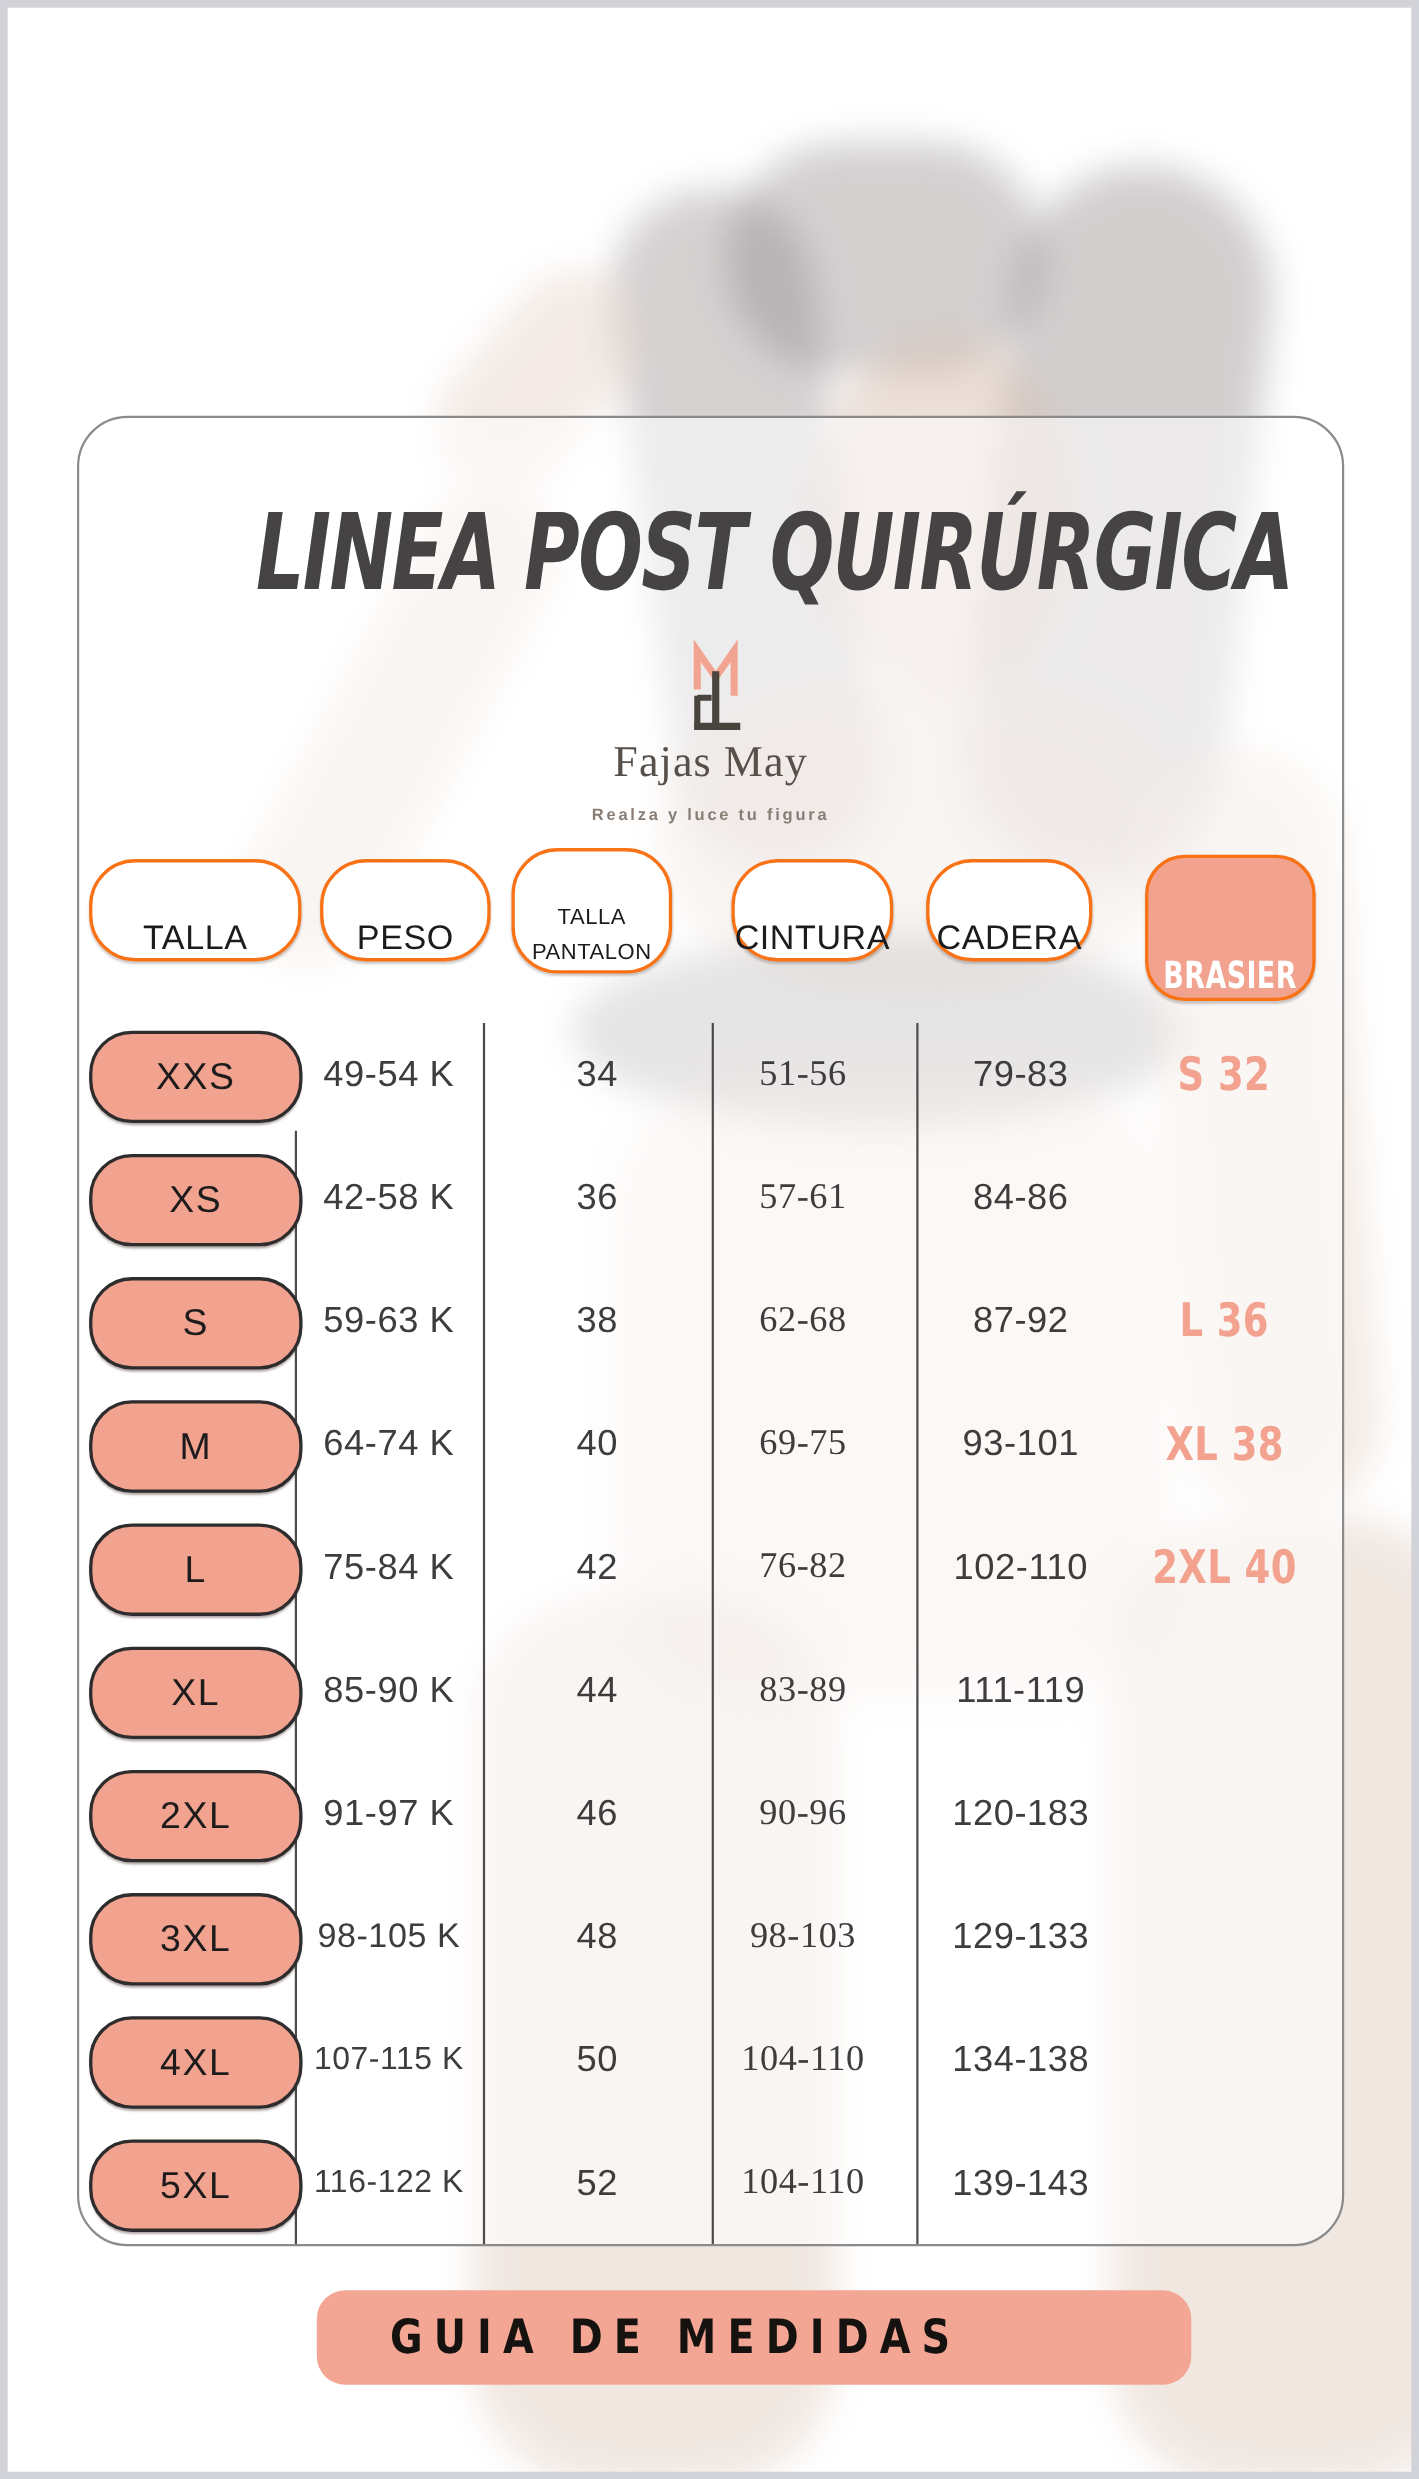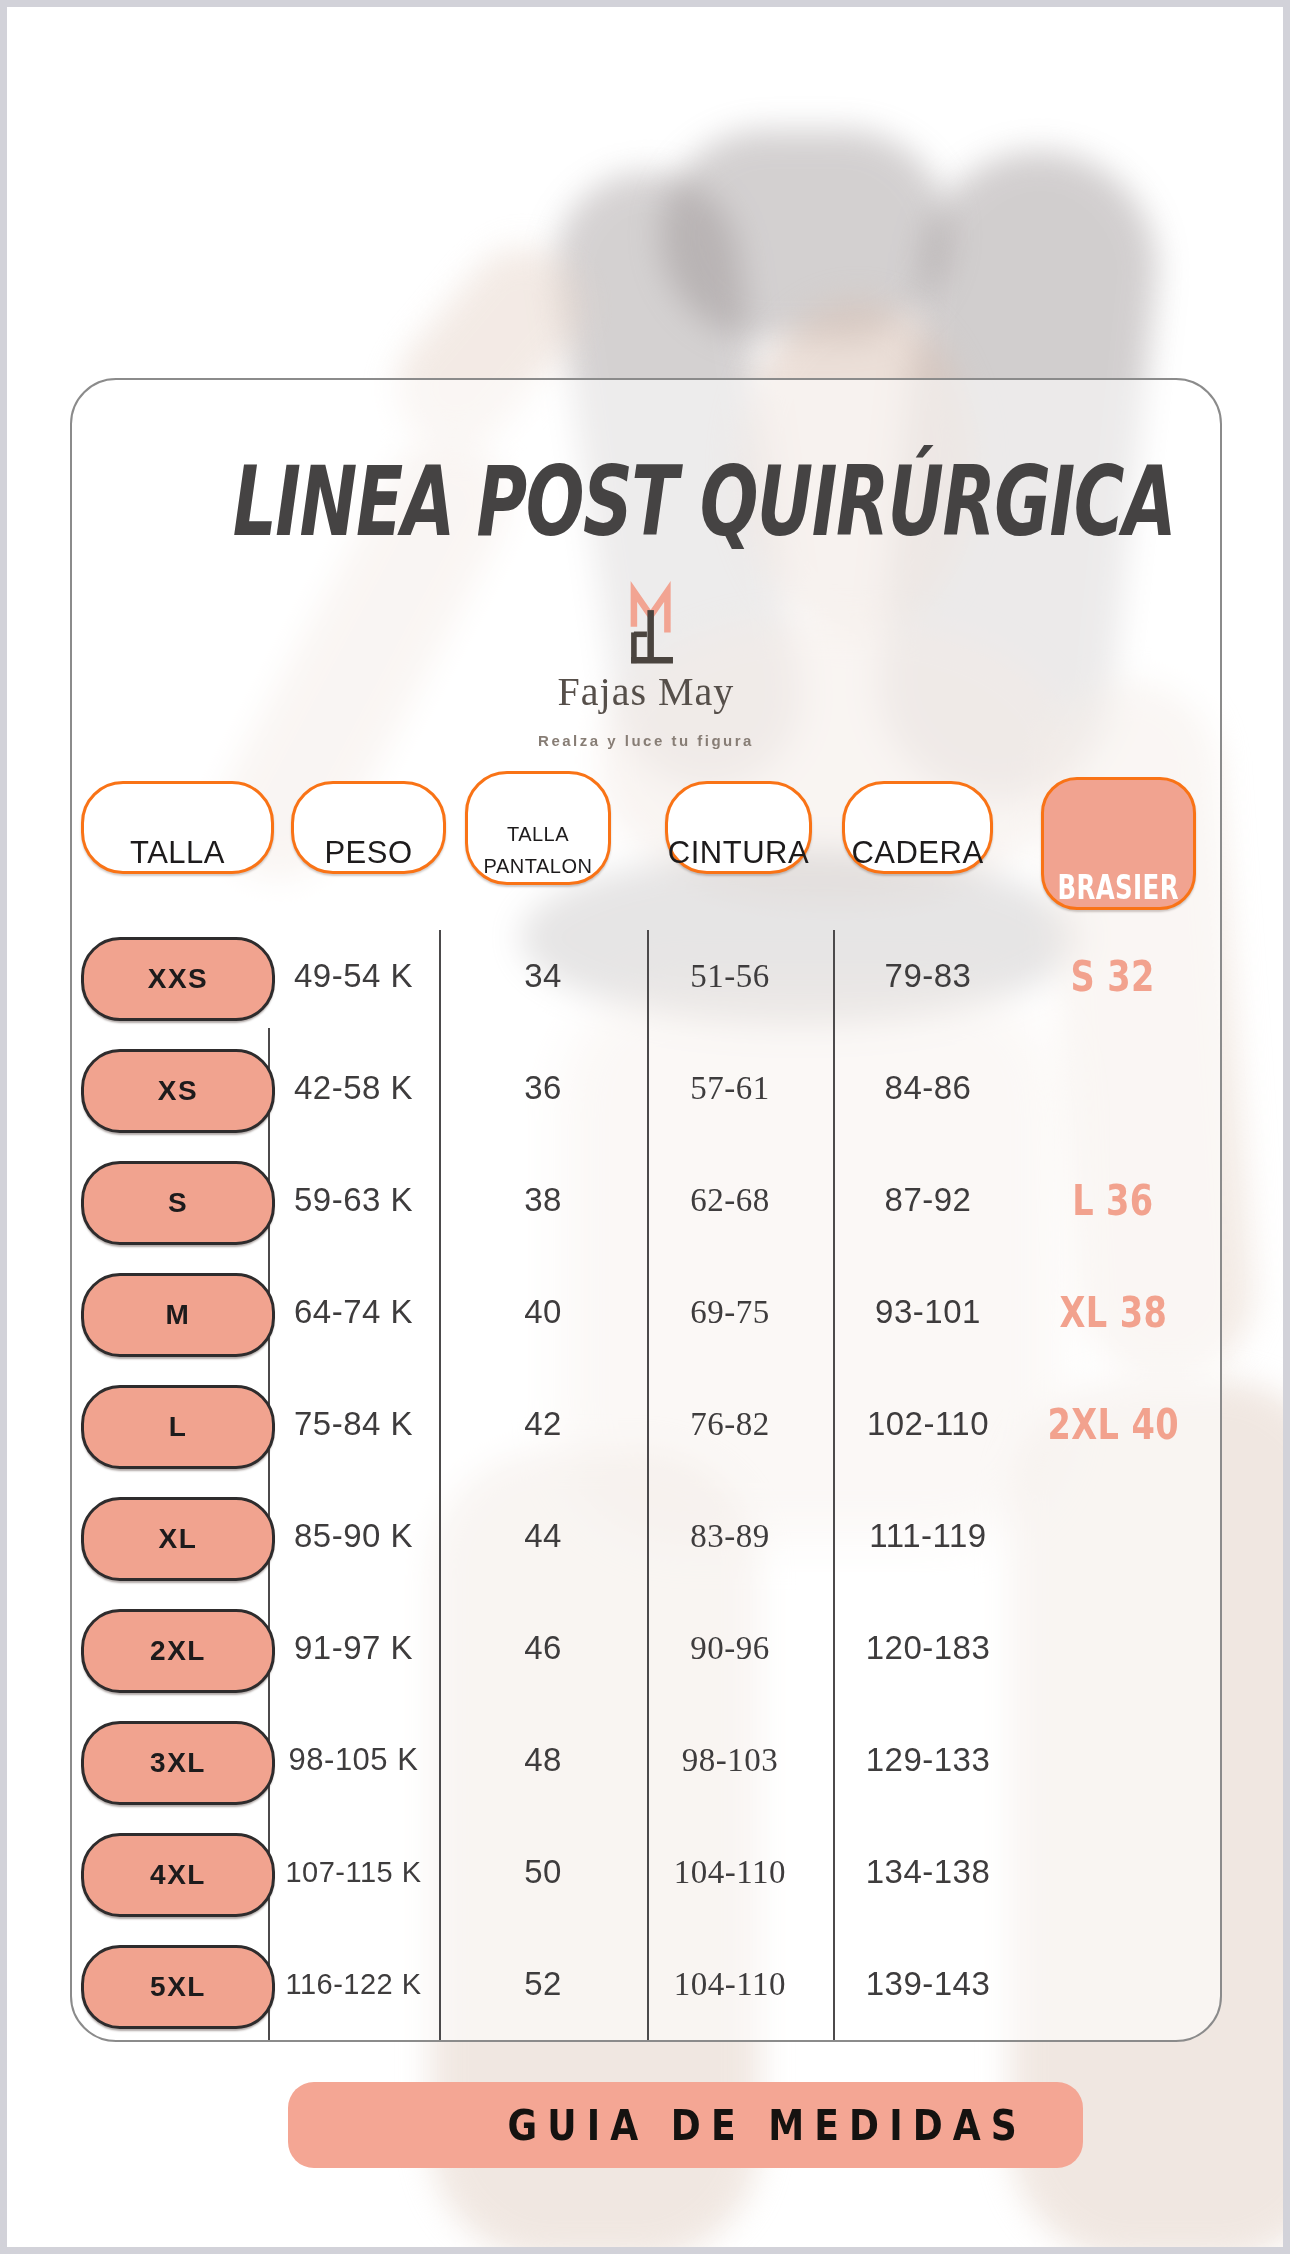--- a/index.html
+++ b/index.html
@@ -77,42 +77,42 @@
   .vl-4{left:761px;top:550px;}
 
   
   .trow{position:absolute;left:0;width:100%;height:112px;}
   .size-pill{
     position:absolute;left:9px;top:17px;width:188px;height:78px;
     background:#f1a38f;border:3px solid #2e2c2d;border-radius:39px;
     display:flex;align-items:center;justify-content:center;
     box-shadow:0 3px 2px -1px rgba(60,40,35,.4);
   }
-  .size-pill span{font-size:28px;font-weight:700;letter-spacing:1.5px;color:#1d1b1c;}
+  .size-pill span{font-size:34px;font-weight:400;letter-spacing:1.5px;color:#1d1b1c;}
   .cell{
     position:absolute;top:0;height:112px;display:flex;align-items:center;justify-content:center;
     font-size:33px;color:#3e3c3d;letter-spacing:.5px;
   }
   .col-peso{left:196px;width:171px;}
   .col-pant{left:367px;width:208px;}
   .col-cint{left:575px;width:166px;font-family:Liberation Serif, serif;}
   .col-cad{left:761px;width:190px;}
   .col-bra{left:951px;width:180px;}
   .trow:nth-child(8) .col-peso{font-size:31px;}
   .trow:nth-child(9) .col-peso,.trow:nth-child(10) .col-peso{font-size:29px;}
   .bra-label{
     font-family:"DejaVu Sans", sans-serif;font-weight:bold;font-size:42px;color:#f2a28e;
     display:inline-block;transform:scaleX(.8);white-space:nowrap;
   }
 
   
   .guia{
     position:absolute;left:288px;top:2082px;width:795px;height:86px;
     background:#f4a694;border:none;border-radius:26px;z-index:20;cursor:pointer;
-    display:flex;align-items:center;justify-content:flex-end;
+    display:flex;align-items:center;justify-content:flex-start;
   }
   .guia span{
     font-family:"DejaVu Sans", sans-serif;font-weight:bold;font-size:43px;color:#151210;
     letter-spacing:12px;display:inline-block;transform:scaleX(.84);text-indent:12px;white-space:nowrap;
   }
 </style>
 </head>
 <body>
 
 <div class="frame"></div>

